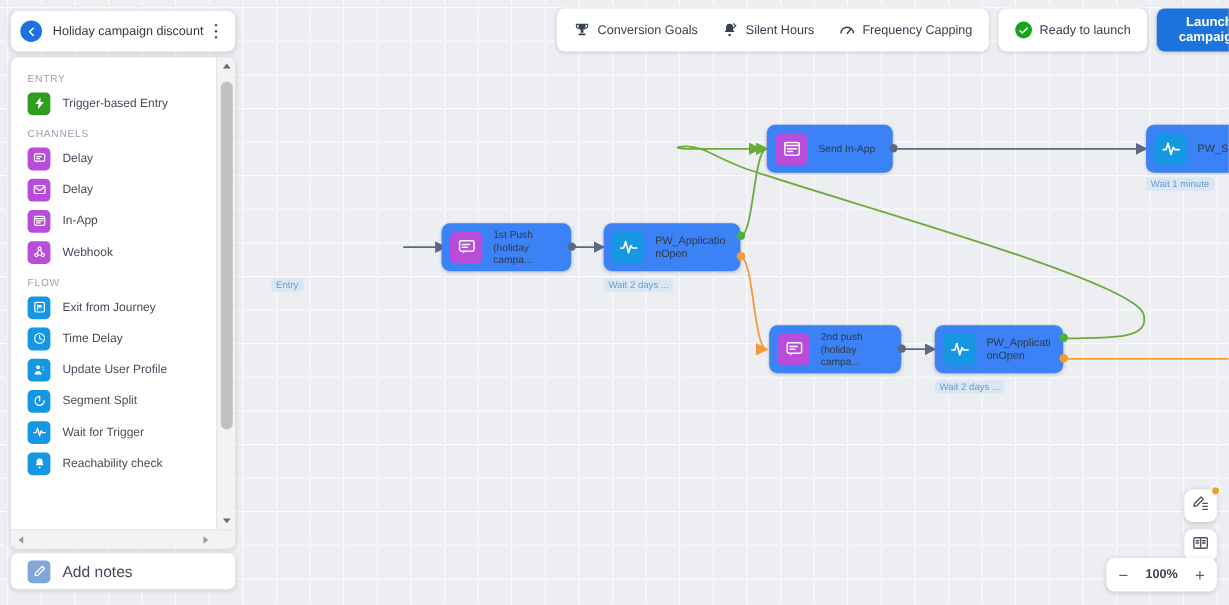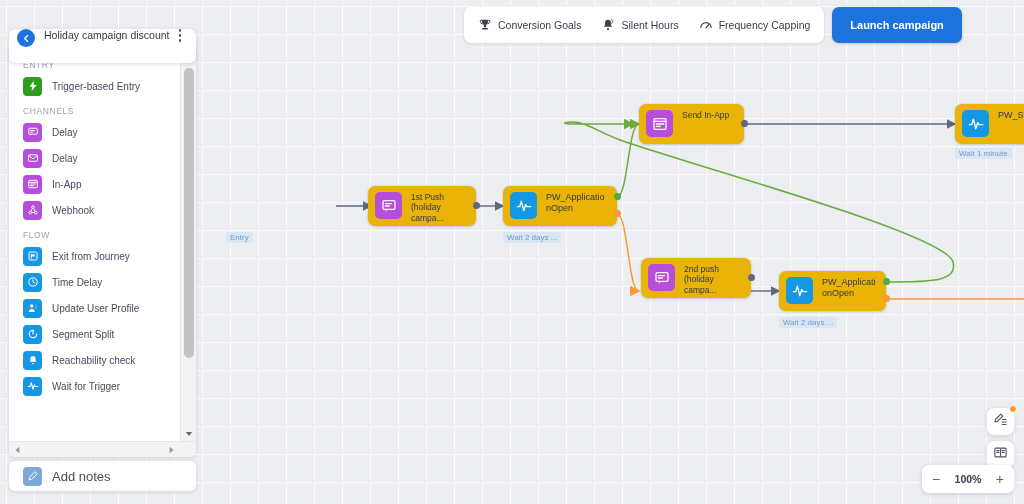--- a/index.html
+++ b/index.html
@@ -19,22 +19,22 @@
       linear-gradient(to right, rgba(255,255,255,0.85) 1px, transparent 1px),
       linear-gradient(to bottom, rgba(255,255,255,0.85) 1px, transparent 1px),
       radial-gradient(circle, rgba(180,186,196,0.55) 1px, transparent 1px);
     background-size: 28px 28px, 28px 28px, 28px 28px;
     background-position: 6px 6px, 6px 6px, 20px 20px;
   }
   .edges { position: absolute; left: 0; top: 0; width: 1024px; height: 504px; pointer-events: none; }
 
   
   .node {
-    position: absolute; display: flex; align-items: flex-start;
-    background: #eab308; border-radius: 7px;
+    position: absolute; display: flex; align-items: center;
+    background: #3b82f6; border-radius: 7px;
     box-shadow: 0 1px 3px rgba(30,40,60,0.16), 0 0 0 1px rgba(30,40,60,0.04);
     padding: 6px 10px 6px 7px; height: 40px;
   }
   .node .nicon {
     width: 27px; height: 27px; border-radius: 5px; flex: 0 0 27px;
     display: flex; align-items: center; justify-content: center;
     color: #fff;
   }
   .node .nicon svg { width: 16px; height: 16px; display: block; }
   .node .nlabel {
@@ -77,22 +77,22 @@
     font-size: 11px; font-weight: bold; padding: 0 18px; height: 36px;
     font-family: "Liberation Sans", sans-serif; cursor: pointer;
     box-shadow: 0 1px 3px rgba(30,40,60,0.2);
   }
   .dot-ok { width: 14px; height: 14px; border-radius: 50%; background: #19a519; display:flex; align-items:center; justify-content:center; flex:0 0 14px; }
   .dot-ok svg { width: 9px; height: 9px; }
 
   
   .hdr {
     position: absolute; left: 9px; top: 9px; width: 187px; height: 34px;
-    background: #fff; border-radius: 7px; display: flex; 
-    box-shadow: 0 1px 4px rgba(30,40,60,0.17); padding: 0 8px; z-index: 6; margin-top: 20px;
+    background: #fff; border-radius: 7px; display: flex; align-items: center;
+    box-shadow: 0 1px 4px rgba(30,40,60,0.17); padding: 0 8px; z-index: 6;
   }
   .back { width: 18px; height: 18px; border-radius: 50%; background: #1d73dd; display:flex; align-items:center; justify-content:center; flex:0 0 18px; cursor:pointer; }
   .back svg { width: 11px; height: 11px; }
   .hdr-title { flex: 1; margin-left: 9px; font-size: 10.5px; color: #2f3a49; white-space: nowrap; overflow: hidden; }
   .kebab { width: 14px; display:flex; flex-direction:column; align-items:center; gap:2.5px; cursor:pointer; padding-right:2px; }
   .kebab i { width: 2.5px; height: 2.5px; border-radius: 50%; background: #4a5463; display:block; }
 
   .panel {
     position: absolute; left: 9px; top: 48px; width: 187px; height: 409px;
     background: #fff; border-radius: 6px; box-shadow: 0 1px 4px rgba(30,40,60,0.14);
@@ -225,21 +225,21 @@
   <div class="node wide" style="left:955px; top:104px; width:114px;">
     <span class="nicon ic-blue">
       <svg viewBox="0 0 24 24" fill="none" stroke="#fff" stroke-width="2.1" stroke-linecap="round" stroke-linejoin="round">
           <path d="M2 13h3.5l2.6-8 3.6 14 2.8-9 2 3H22"></path>
         </svg>
     </span>
     <span class="nlabel">PW_Sc pen</span>
   </div>
   <div class="chip" style="left:955px; top:148px;">Wait 1 minute</div>
 
-  <div class="node" style="left:641px; top:258px; width:110px;">
+  <div class="node" style="left:641px; top:271px; width:110px;">
     <span class="nicon ic-purple">
       <svg viewBox="0 0 24 24" fill="none" stroke="currentColor" stroke-width="1.9">
           <rect x="3" y="4" width="18" height="13" rx="2"></rect>
           <path d="M6.5 8.5h9M6.5 12h6" stroke-linecap="round"></path>
           <path d="M8 17l-1.5 3.5L11 17z" fill="currentColor" stroke="none"></path>
         </svg>
     </span>
     <span class="nlabel">2nd push (holiday campa...</span>
     <span class="port out p-grey" style="top:16px;"></span>
   </div>
@@ -282,20 +282,30 @@
       <div class="tb-item">
         <span>
           <svg viewBox="0 0 24 24" fill="none" stroke="currentColor" stroke-width="2">
               <path d="M3 17a9 9 0 0 1 18 0"></path>
               <path d="M12 17l5-6" stroke-linecap="round"></path>
             </svg>
         </span>
         <span>Frequency Capping</span>
       </div>
     </div>
+    <div class="tb-group">
+      <div class="tb-item">
+        <span class="dot-ok">
+          <svg viewBox="0 0 24 24" fill="none" stroke="#fff" stroke-width="3.4" stroke-linecap="round" stroke-linejoin="round">
+              <path d="M4 12.5l5 5L20 6.5"></path>
+            </svg>
+        </span>
+        <span>Ready to launch</span>
+      </div>
+    </div>
     <button class="btn-launch">Launch campaign</button>
   </div>
 
   <div class="hdr">
     <span class="back">
       <svg viewBox="0 0 24 24" fill="none" stroke="#fff" stroke-width="2.6" stroke-linecap="round" stroke-linejoin="round">
           <path d="M14.5 5.5L8 12l6.5 6.5"></path>
         </svg>
     </span>
     <span class="hdr-title">Holiday campaign discount</span>
@@ -396,34 +406,34 @@
         <span class="pico ic-blue">
           <svg viewBox="0 0 24 24" fill="none" stroke="currentColor" stroke-width="2.2">
               <path d="M12 4.5a7.5 7.5 0 1 0 7.5 7.5" stroke-linecap="round"></path>
               <path d="M12 4.5v7.5" stroke-linecap="round"></path>
             </svg>
         </span>
         <span class="ptext">Segment Split</span>
       </div>
       <div class="pitem">
         <span class="pico ic-blue">
+          <svg viewBox="0 0 24 24" fill="none" stroke="currentColor" stroke-width="2.2" stroke-linecap="round" stroke-linejoin="round">
+              <path d="M2.5 13h3.5l2.5-7.5 3.5 13 2.7-8.5 1.8 3h5"></path>
+            </svg>
+        </span>
+        <span class="ptext">Wait for Trigger</span>
+      </div>
+      <div class="pitem">
+        <span class="pico ic-blue">
           <svg viewBox="0 0 24 24" fill="currentColor">
               <path d="M12 4a5 5 0 0 1 5 5v4l1.8 2.6H5.2L7 13V9a5 5 0 0 1 5-5z"></path>
               <circle cx="12" cy="19" r="1.6"></circle>
             </svg>
         </span>
         <span class="ptext">Reachability check</span>
-      </div>
-      <div class="pitem">
-        <span class="pico ic-blue">
-          <svg viewBox="0 0 24 24" fill="none" stroke="currentColor" stroke-width="2.2" stroke-linecap="round" stroke-linejoin="round">
-              <path d="M2.5 13h3.5l2.5-7.5 3.5 13 2.7-8.5 1.8 3h5"></path>
-            </svg>
-        </span>
-        <span class="ptext">Wait for Trigger</span>
       </div>
     </div>
 
     <div class="vscroll">
       <span class="arw up">
         <svg viewBox="0 0 10 10" fill="#6b6b6b">
             <path d="M5 2.5L9 7.5H1z"></path>
           </svg>
       </span>
       <span class="vthumb"></span>

